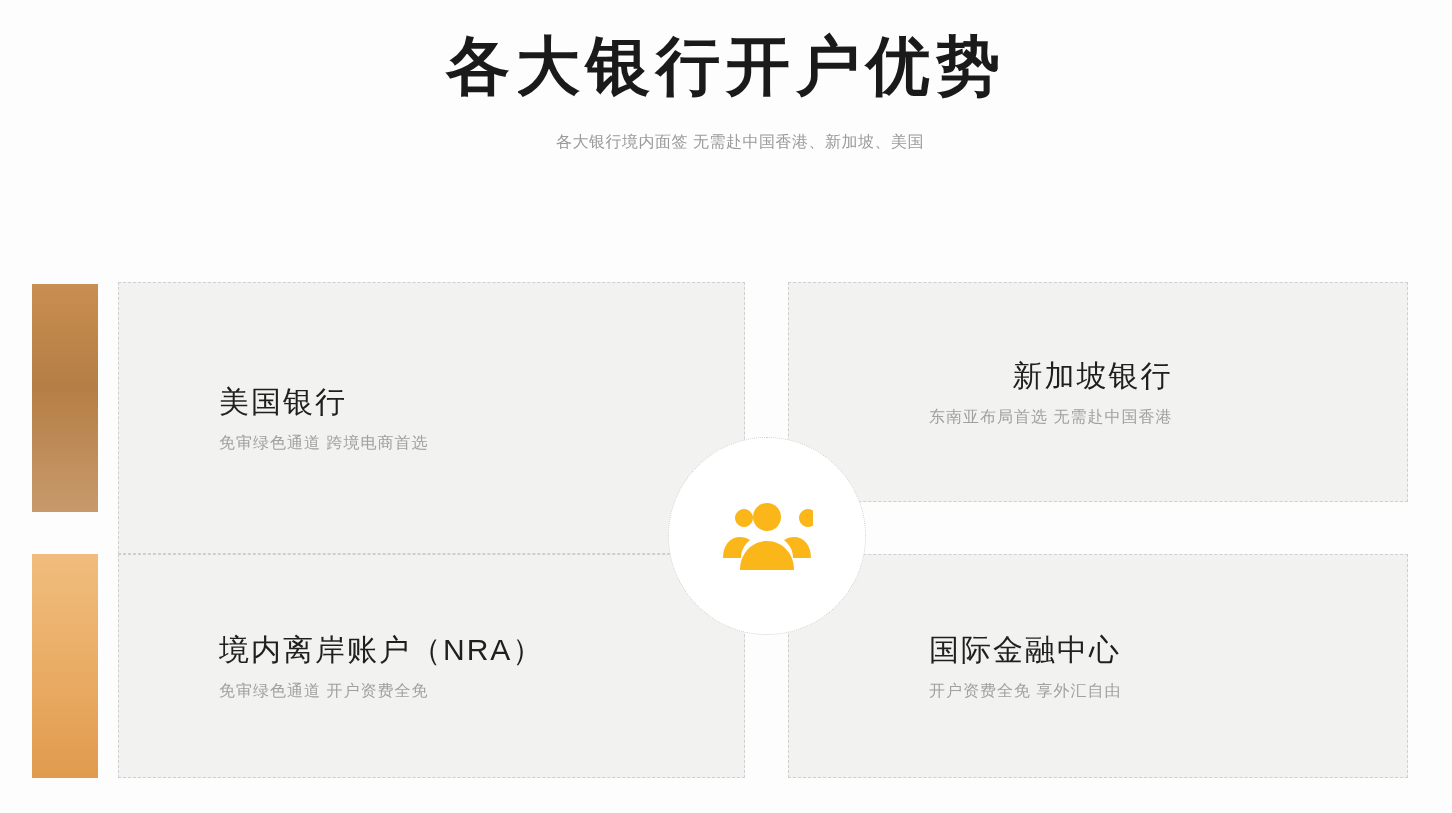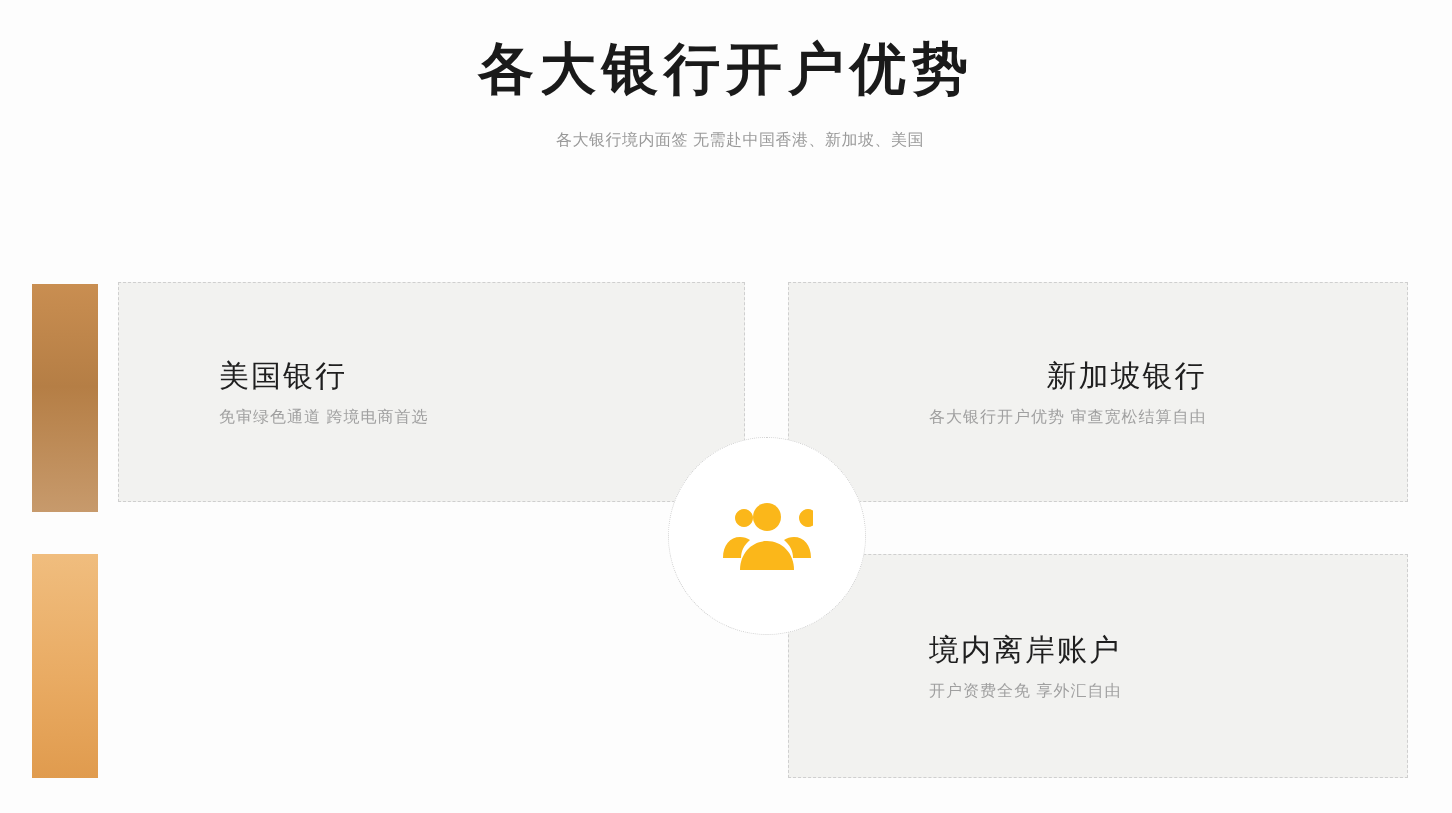--- a/index.html
+++ b/index.html
@@ -16,26 +16,26 @@
     overflow: hidden;
     position: relative;
   }
 
   
   .header {
     text-align: center;
     padding-top: 18px;
   }
   .page-title {
-    font-size: 56px;
+    font-size: 64px;
     font-weight: 700;
     letter-spacing: 6px;
     color: #1a1a1a;
     line-height: 1.25;
-    margin: 16px;
+    margin: 8px;
   }
   .page-subtitle {
     margin-top: 26px;
     font-size: 16px;
     color: #9a9a9a;
     letter-spacing: 0.5px;
     font-weight: 400;
     padding-left: 28px;
   }
 
@@ -70,21 +70,21 @@
   }
   .card-desc {
     margin-top: 12px;
     font-size: 16px;
     color: #a0a0a0;
     letter-spacing: 1px;
     white-space: nowrap;
   }
 
   
-  #card-us      { left: 118px; top: 0px;   width: 627px; height: 220px; }
+  #card-us      { left: 118px; top: 0px;   width: 627px; height: 272px; }
   #card-sg      { left: 788px; top: 0px;   width: 620px; height: 220px; text-align: right; }
   #card-nra     { left: 118px; top: 272px; width: 627px; height: 224px; }
   #card-hk      { left: 788px; top: 272px; width: 620px; height: 224px; }
 
   #card-sg .card-inner,
   #card-hk .card-inner { left: 140px; }
 
   
   .accent-bar {
     position: absolute;
@@ -144,28 +144,34 @@
   <div class="card" id="card-us">
     <div class="card-inner">
       <div class="card-title">美国银行</div>
       <div class="card-desc">免审绿色通道  跨境电商首选</div>
     </div>
   </div>
 
   <div class="card" id="card-sg">
     <div class="card-inner">
       <div class="card-title">新加坡银行</div>
-      <div class="card-desc">各大银行开户优势  审查宽松结算自由</div>
+      <div class="card-desc">东南亚布局首选  无需赴中国香港</div>
     </div>
   </div>
 
+  <div class="card" id="card-nra">
+    <div class="card-inner">
+      <div class="card-title">境内离岸账户（NRA）</div>
+      <div class="card-desc">免审绿色通道  开户资费全免</div>
+    </div>
+  </div>
 
   <div class="card" id="card-hk">
     <div class="card-inner">
-      <div class="card-title">境内离岸账户</div>
+      <div class="card-title">国际金融中心</div>
       <div class="card-desc">开户资费全免  享外汇自由</div>
     </div>
   </div>
 
   <div class="center-node">
     <span class="visually-hidden">开户服务</span>
     <span>
       <svg width="92" height="80" viewBox="0 0 92 80" xmlns="http://www.w3.org/2000/svg" aria-hidden="true">
 
         <path d="M14 22 a9 9 0 1 1 0 0.01 Z" fill="#fbb71a"></path>

